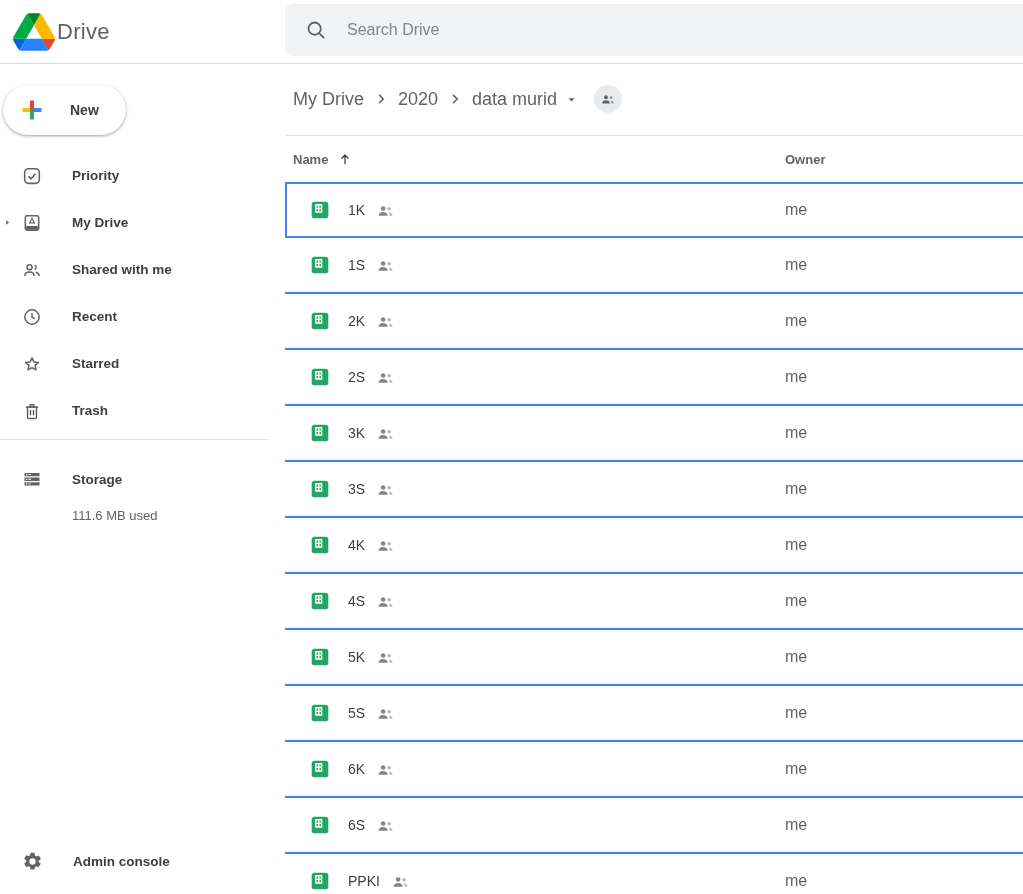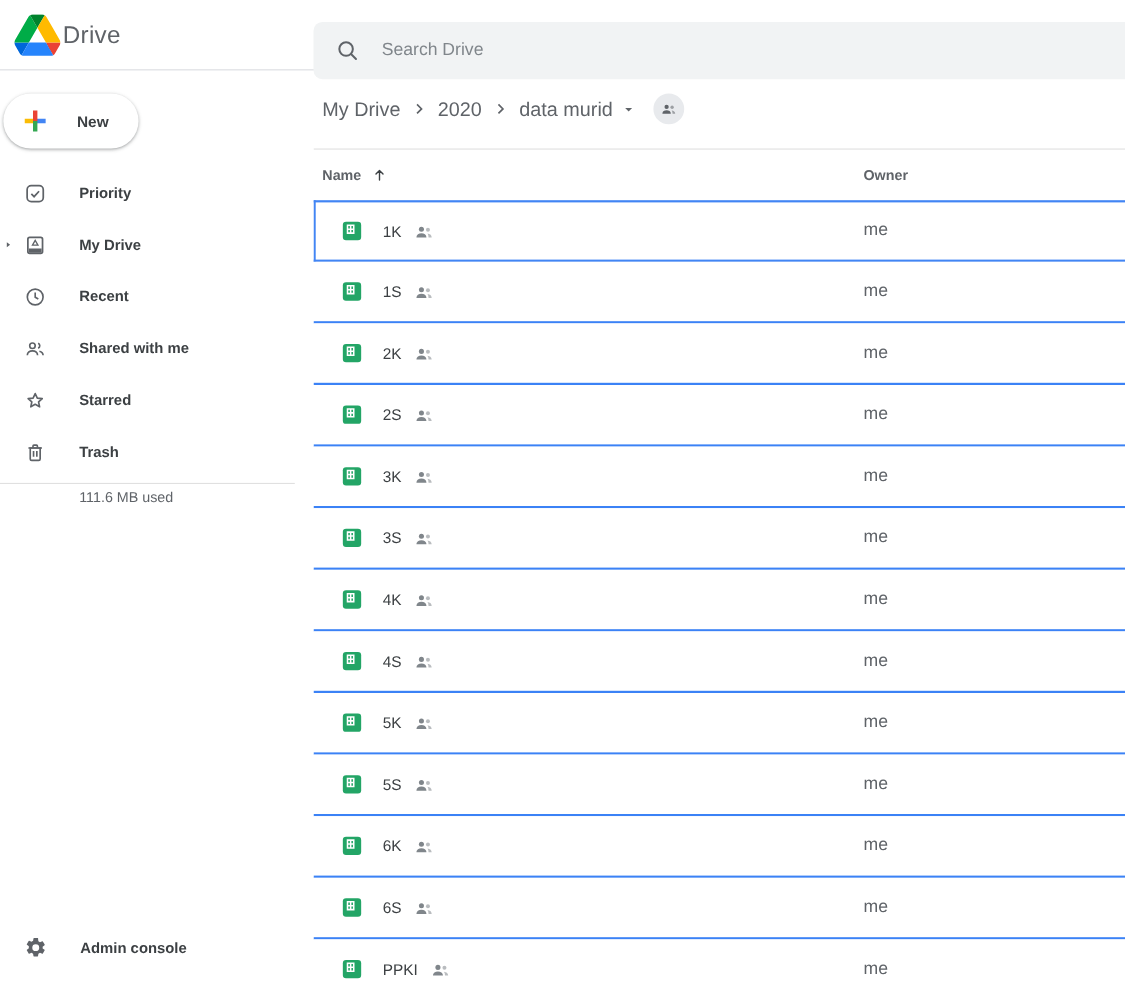--- a/index.html
+++ b/index.html
@@ -9,21 +9,21 @@
     -webkit-font-smoothing:antialiased;
   }
   .icn{display:inline-block;flex:none}
   .icn svg{width:100%;height:100%;display:block}
 
   
   .header{position:absolute;top:0;left:0;right:0;height:63px;border-bottom:1px solid #dadce0;display:flex;background:#fff;z-index:5}
   .logo-area{width:285px;box-sizing:border-box;display:flex;align-items:center;padding-left:13px;cursor:pointer}
   .drive-logo{width:42px;height:38px}
   .app-name{font-size:22px;color:#5f6368;margin-left:2px;letter-spacing:.3px}
-  .search-area{flex:1;padding-top:20px}
+  .search-area{flex:1;padding-top:4px}
   .search-bar{height:52px;background:#f1f3f4;border-radius:8px;display:flex;align-items:center;margin-right:-12px}
   .search-icon{width:22px;height:22px;margin-left:20px;color:#5f6368;cursor:pointer}
   .search-input{flex:1;border:none;outline:none;background:transparent;margin-left:18px;font-size:16px;color:#3c4043;font-family:"Liberation Sans",sans-serif}
   .search-input::placeholder{color:#80868b;opacity:1}
 
   
   .sidebar{position:absolute;top:63px;left:0;width:285px;bottom:0;background:#fff}
   .new-button{display:inline-flex;align-items:center;margin:22px 0 0 3px;height:50px;border-radius:25px;background:#fff;
     box-shadow:0 1px 2px 0 rgba(60,64,67,.30),0 1px 3px 1px rgba(60,64,67,.15);padding:0 27px 0 17px;cursor:pointer}
   .plus-icon{width:24px;height:24px}
@@ -126,36 +126,36 @@
             <rect x="4" y="3.3" width="16" height="17.4" rx="2" fill="none" stroke="currentColor" stroke-width="1.9"></rect>
             <path d="M5 15.6h14v3.2a1.3 1.3 0 0 1-1.3 1.3H6.3A1.3 1.3 0 0 1 5 18.8z" fill="currentColor"></path>
             <path d="M12 6.6l3 5.2H9z" fill="none" stroke="currentColor" stroke-width="1.4"></path>
           </svg>
         </span>
         <span class="nav-label">My Drive</span>
       </div>
       <div class="nav-item">
         <span class="icn nav-icn">
           <svg viewBox="0 0 24 24" fill="none" stroke="currentColor" stroke-width="1.8">
-            <circle cx="12" cy="12" r="8.6"></circle>
-            <path d="M12 7.2v5l3.4 2"></path>
-          </svg>
-        </span>
-        <span class="nav-label">Recent</span>
-      </div>
-      <div class="nav-item">
-        <span class="icn nav-icn">
-          <svg viewBox="0 0 24 24" fill="none" stroke="currentColor" stroke-width="1.8">
             <circle cx="9" cy="8.8" r="3"></circle>
             <path d="M3.4 19.2c0-3.1 2.6-4.9 5.6-4.9s5.6 1.8 5.6 4.9"></path>
             <path d="M15.2 6.1a3 3 0 0 1 0 5.5"></path>
             <path d="M16.6 14.7c2.3.6 4 2.3 4 4.5"></path>
           </svg>
         </span>
         <span class="nav-label">Shared with me</span>
+      </div>
+      <div class="nav-item">
+        <span class="icn nav-icn">
+          <svg viewBox="0 0 24 24" fill="none" stroke="currentColor" stroke-width="1.8">
+            <circle cx="12" cy="12" r="8.6"></circle>
+            <path d="M12 7.2v5l3.4 2"></path>
+          </svg>
+        </span>
+        <span class="nav-label">Recent</span>
       </div>
       <div class="nav-item">
         <span class="icn nav-icn">
           <svg viewBox="0 0 24 24" fill="none" stroke="currentColor" stroke-width="1.8" stroke-linejoin="round">
             <path d="M12 4.6l2.3 4.9 5.4.6-4 3.6 1.1 5.3-4.8-2.7-4.8 2.7 1.1-5.3-4-3.6 5.4-.6z"></path>
           </svg>
         </span>
         <span class="nav-label">Starred</span>
       </div>
       <div class="nav-item">
@@ -166,20 +166,34 @@
             <path d="M9.6 7.3V5.4a1 1 0 0 1 1-1h2.8a1 1 0 0 1 1 1v1.9"></path>
             <path d="M10.2 10.8v6.3M13.8 10.8v6.3"></path>
           </svg>
         </span>
         <span class="nav-label">Trash</span>
       </div>
     </div>
 
   <div class="side-divider"></div>
 
+  <div class="nav-item storage-row">
+    <span class="icn nav-icn">
+        <svg viewBox="0 0 24 24" fill="currentColor">
+          <path d="M3 4.8h18v4H3zM3 10.3h18v4H3zM3 15.8h18v4H3z"></path>
+          <g fill="#fff">
+            <circle cx="5.7" cy="6.8" r=".9"></circle>
+            <circle cx="5.7" cy="12.3" r=".9"></circle>
+            <circle cx="5.7" cy="17.8" r=".9"></circle>
+            <path d="M7.6 6.3h3.2v1H7.6zM7.6 11.8h3.2v1H7.6zM7.6 17.3h3.2v1H7.6z"></path>
+          </g>
+        </svg>
+      </span>
+    <span class="nav-label">Storage</span>
+  </div>
   <div class="storage-used">111.6 MB used</div>
 
   <div class="admin-item">
     <span class="icn admin-icn">
         <svg viewBox="0 0 24 24" fill="currentColor">
           <path d="M19.14 12.94a7 7 0 0 0 .06-.94 7 7 0 0 0-.06-.94l2.03-1.58a.5.5 0 0 0 .12-.64l-1.92-3.32a.5.5 0 0 0-.61-.22l-2.39 1a7.2 7.2 0 0 0-1.62-.94l-.36-2.54A.5.5 0 0 0 13.9 2h-3.8a.5.5 0 0 0-.49.42l-.36 2.54a7.2 7.2 0 0 0-1.62.94l-2.39-1a.5.5 0 0 0-.61.22L2.71 8.44a.5.5 0 0 0 .12.64l2.03 1.58a7 7 0 0 0-.06.94 7 7 0 0 0 .06.94l-2.03 1.58a.5.5 0 0 0-.12.64l1.92 3.32a.5.5 0 0 0 .61.22l2.39-1a7.2 7.2 0 0 0 1.62.94l.36 2.54a.5.5 0 0 0 .49.42h3.8a.5.5 0 0 0 .49-.42l.36-2.54a7.2 7.2 0 0 0 1.62-.94l2.39 1a.5.5 0 0 0 .61-.22l1.92-3.32a.5.5 0 0 0-.12-.64zM12 15.6A3.6 3.6 0 1 1 15.6 12 3.6 3.6 0 0 1 12 15.6z"></path>
         </svg>
       </span>
     <span class="nav-label">Admin console</span>
   </div>

